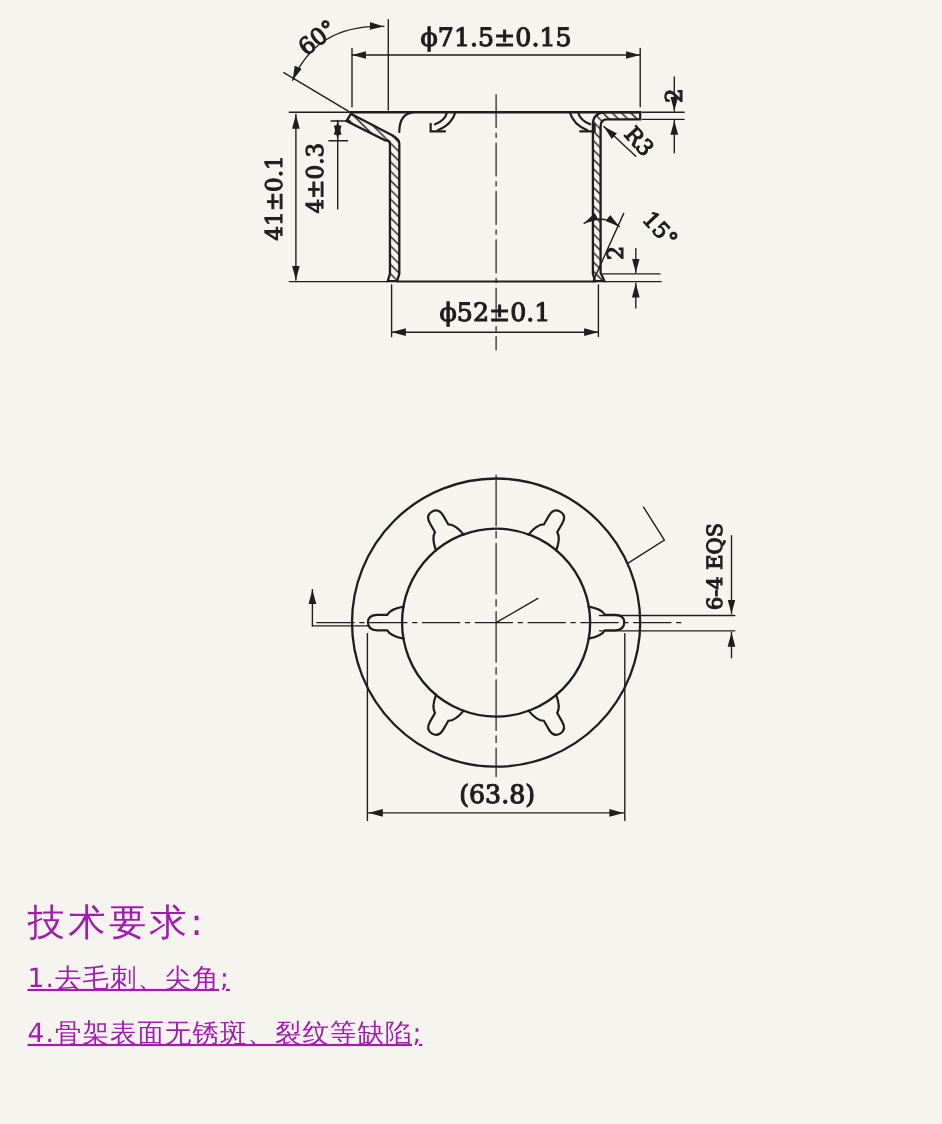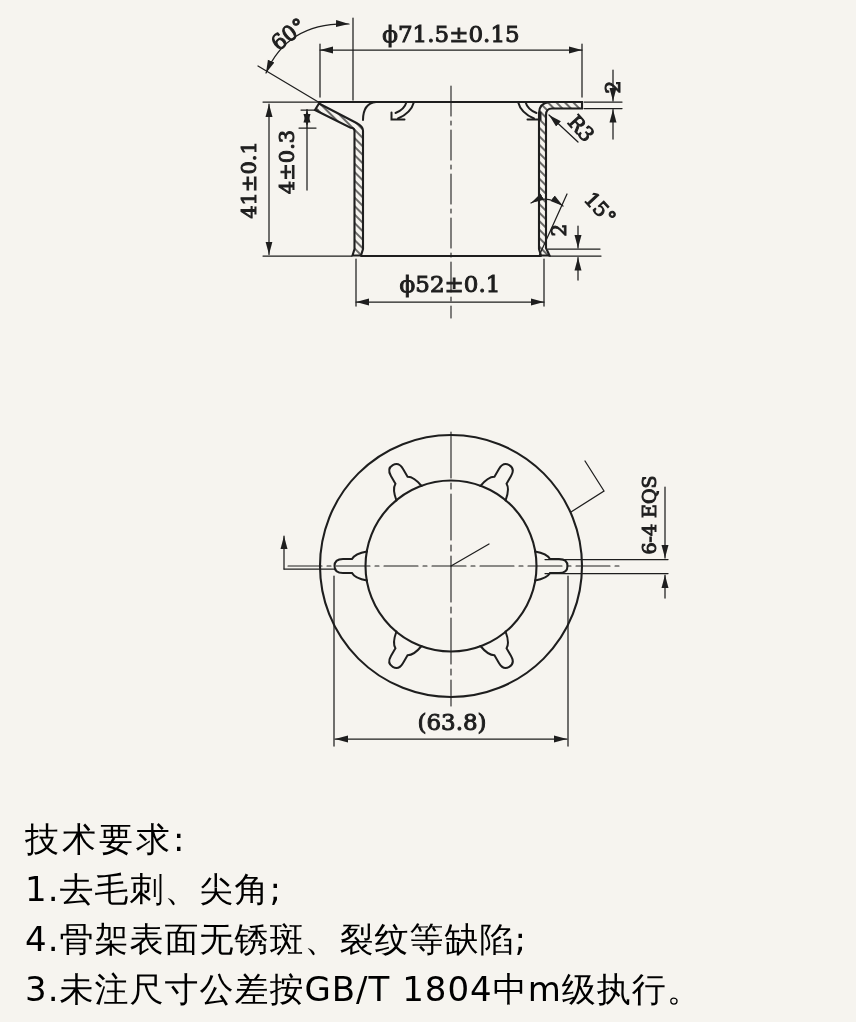--- a/index.html
+++ b/index.html
@@ -16,28 +16,28 @@
   svg text{
     font-family:"DejaVu Serif", serif;
     fill:#1e1e1e;
   }
   .dim-lg{font-size:23px;}
   .dim-md{font-size:21px;}
   .dim-sm{font-size:20px;}
   .dim-xs{font-size:19px;}
   .notes{
     position:absolute;left:25px;top:814px;width:780px;
-    color:#000000;
+    color:#a21caf;
     font-family:"DejaVu Sans", sans-serif;
   }
   .notes .title{
     font-size:34px;line-height:50px;letter-spacing:3px;
   }
   .notes .item{
-    font-size:34px;line-height:50px;letter-spacing:1px;
+    font-size:24px;line-height:50px;letter-spacing:1px;text-decoration:underline;
   }
 </style>
 </head>
 <body>
 
 <div class="sheet">
 
   <svg width="856" height="1022" viewBox="0 0 856 1022">
 
     <defs>
@@ -170,16 +170,15 @@
       <text x="656" y="515" text-anchor="middle" class="dim-xs" transform="rotate(-90 656 515)">6-4 EQS</text>
       <text x="452" y="730" text-anchor="middle" class="dim-lg">(63.8)</text>
     </g>
   </svg>
 
   
   <div class="notes">
     <div class="title">技术要求:</div>
     <div class="item">1.去毛刺、尖角;</div>
     <div class="item">4.骨架表面无锈斑、裂纹等缺陷;</div>
-    <div class="item">3.未注尺寸公差按GB/T 1804中m级执行。</div>
   </div>
 
 </div>
 
 </body></html>

